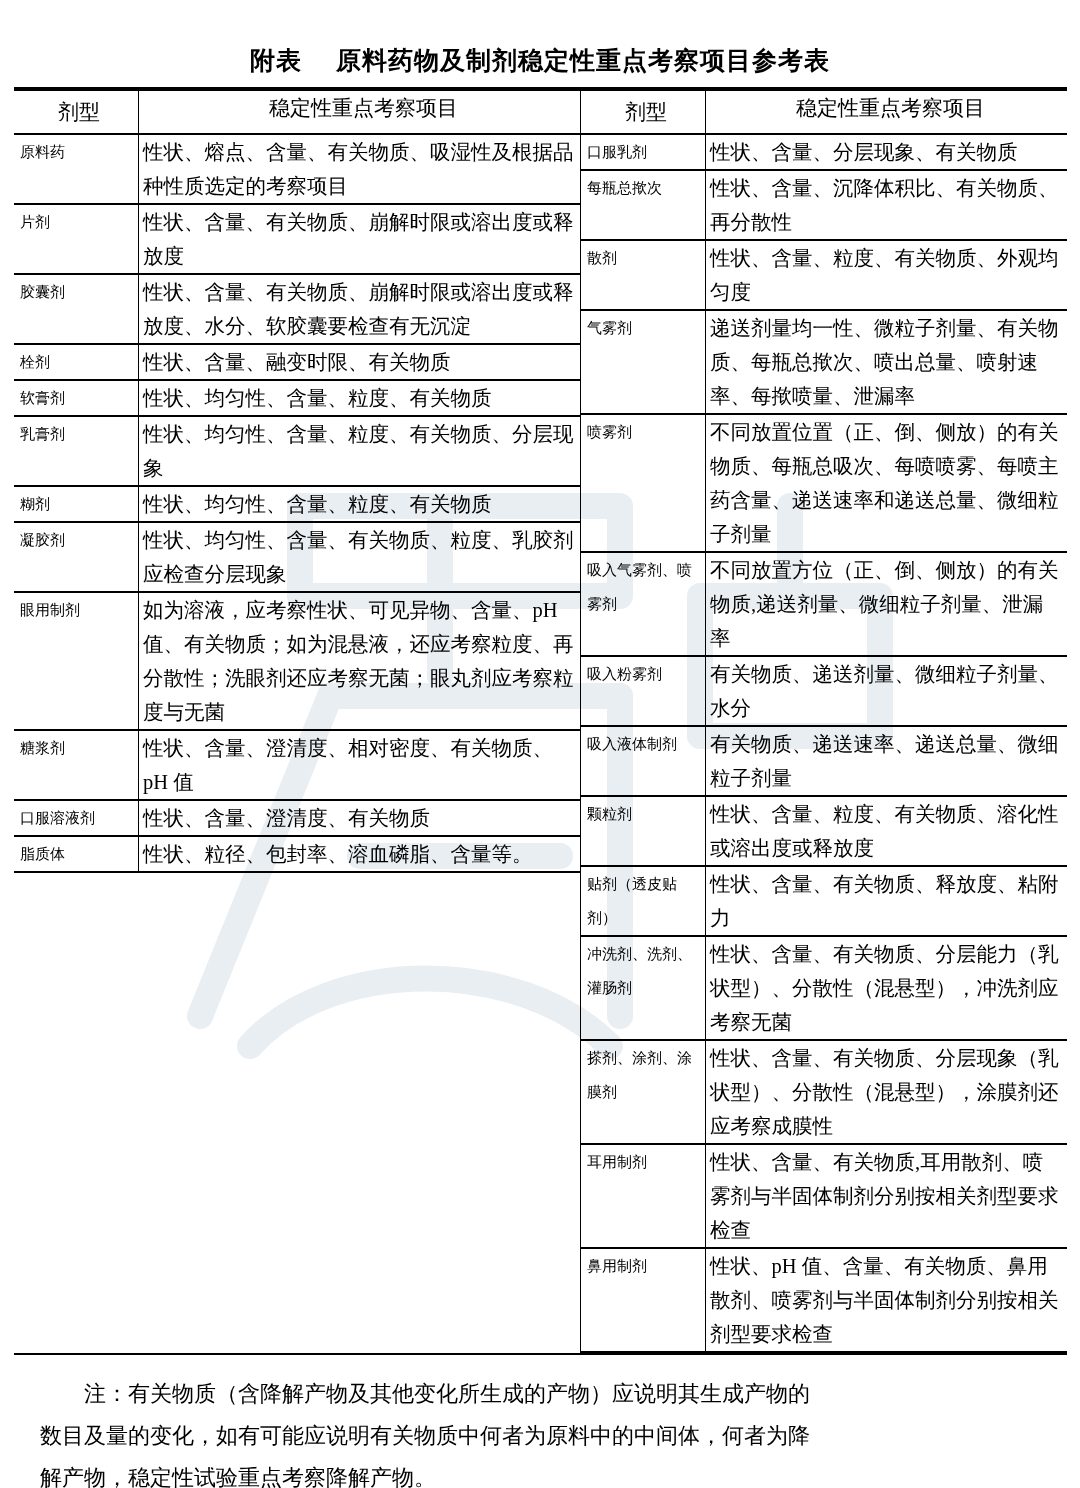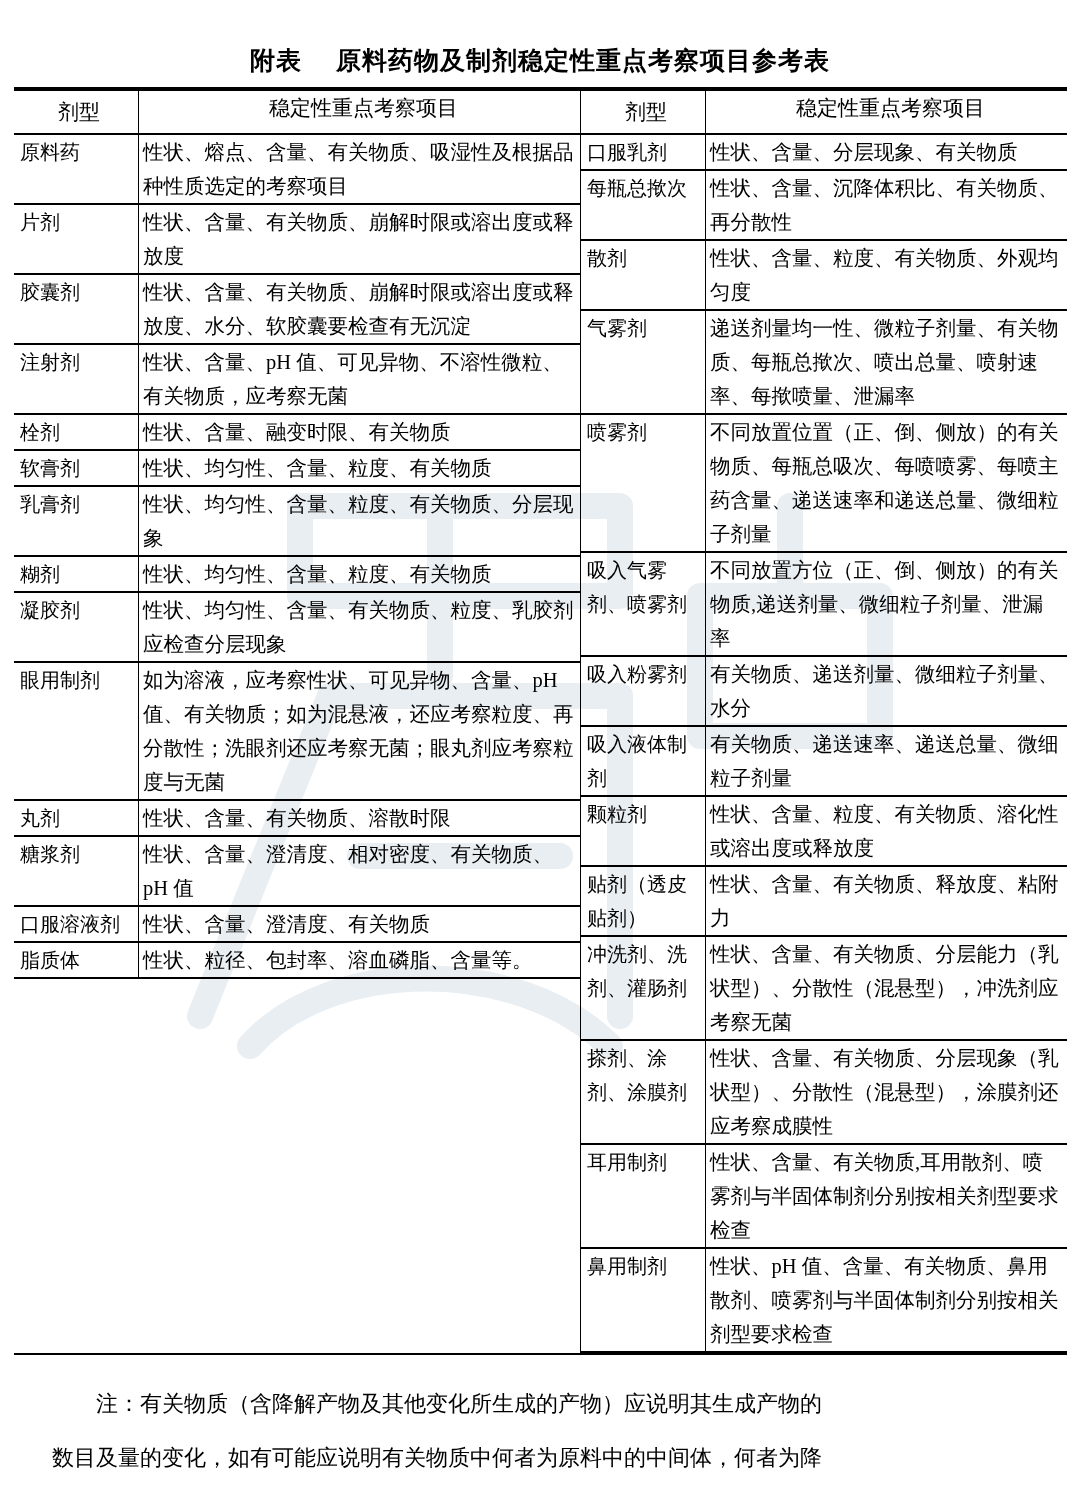--- a/index.html
+++ b/index.html
@@ -73,21 +73,21 @@
     width: 100%;
     border-collapse: collapse;
     table-layout: fixed;
   }
   .colpair td {
     vertical-align: top;
     padding: 0;
   }
   .c-type {
     width: 118px;
-    font-size: 20px;
+    font-size: 15px;
     line-height: 34px;
     padding-left: 6px !important;
     white-space: normal;
   }
   .c-items {
     font-size: 20.5px;
     line-height: 34px;
     padding-left: 4px !important;
     padding-right: 4px !important;
   }
@@ -105,21 +105,21 @@
   .right-cell { width: 486px; }
 
   .note {
     margin: 0 auto;
     width: 1000px;
     font-size: 22px;
     line-height: 42px;
     padding-top: 18px;
     font-family: "Liberation Serif", "DejaVu Serif", serif;
   }
-  .note p { margin: 12px; font-family: Liberation Mono, monospace; }
+  .note p { margin: 0; }
   .note .first { text-indent: 2em; }
 </style>
 </head>
 <body>
 
 <div class="page">
 
   <div class="watermark">
     <svg width="1080" height="1488" viewBox="0 0 1080 1488" xmlns="http://www.w3.org/2000/svg">
       <g fill="none" stroke="#e9eef2" stroke-width="26" stroke-linejoin="round" stroke-linecap="round">
@@ -183,26 +183,20 @@
                       <p class="indent">性状、含量、有关物质、崩解时限或溶出度或释放度</p>
                     </td>
                   </tr>
                   <tr>
                     <td class="c-type">胶囊剂</td>
                     <td class="c-items vline">
                       <p class="indent">性状、含量、有关物质、崩解时限或溶出度或释放度、水分、软胶囊要检查有无沉淀</p>
                     </td>
                   </tr>
                   <tr>
-                    <td class="c-type">注射剂</td>
-                    <td class="c-items vline">
-                      <p class="indent">性状、含量、pH 值、可见异物、不溶性微粒、有关物质，应考察无菌</p>
-                    </td>
-                  </tr>
-                  <tr>
                     <td class="c-type">栓剂</td>
                     <td class="c-items vline">
                       <p class="indent">性状、含量、融变时限、有关物质</p>
                     </td>
                   </tr>
                   <tr>
                     <td class="c-type">软膏剂</td>
                     <td class="c-items vline">
                       <p class="indent">性状、均匀性、含量、粒度、有关物质</p>
                     </td>
@@ -222,26 +216,20 @@
                   <tr>
                     <td class="c-type">凝胶剂</td>
                     <td class="c-items vline">
                       <p class="indent">性状、均匀性、含量、有关物质、粒度、乳胶剂应检查分层现象</p>
                     </td>
                   </tr>
                   <tr>
                     <td class="c-type">眼用制剂</td>
                     <td class="c-items vline">
                       <p class="indent">如为溶液，应考察性状、可见异物、含量、pH 值、有关物质；如为混悬液，还应考察粒度、再分散性；洗眼剂还应考察无菌；眼丸剂应考察粒度与无菌</p>
-                    </td>
-                  </tr>
-                  <tr>
-                    <td class="c-type">丸剂</td>
-                    <td class="c-items vline">
-                      <p class="indent">性状、含量、有关物质、溶散时限</p>
                     </td>
                   </tr>
                   <tr>
                     <td class="c-type">糖浆剂</td>
                     <td class="c-items vline">
                       <p class="indent">性状、含量、澄清度、相对密度、有关物质、pH 值</p>
                     </td>
                   </tr>
                   <tr>
                     <td class="c-type">口服溶液剂</td>

